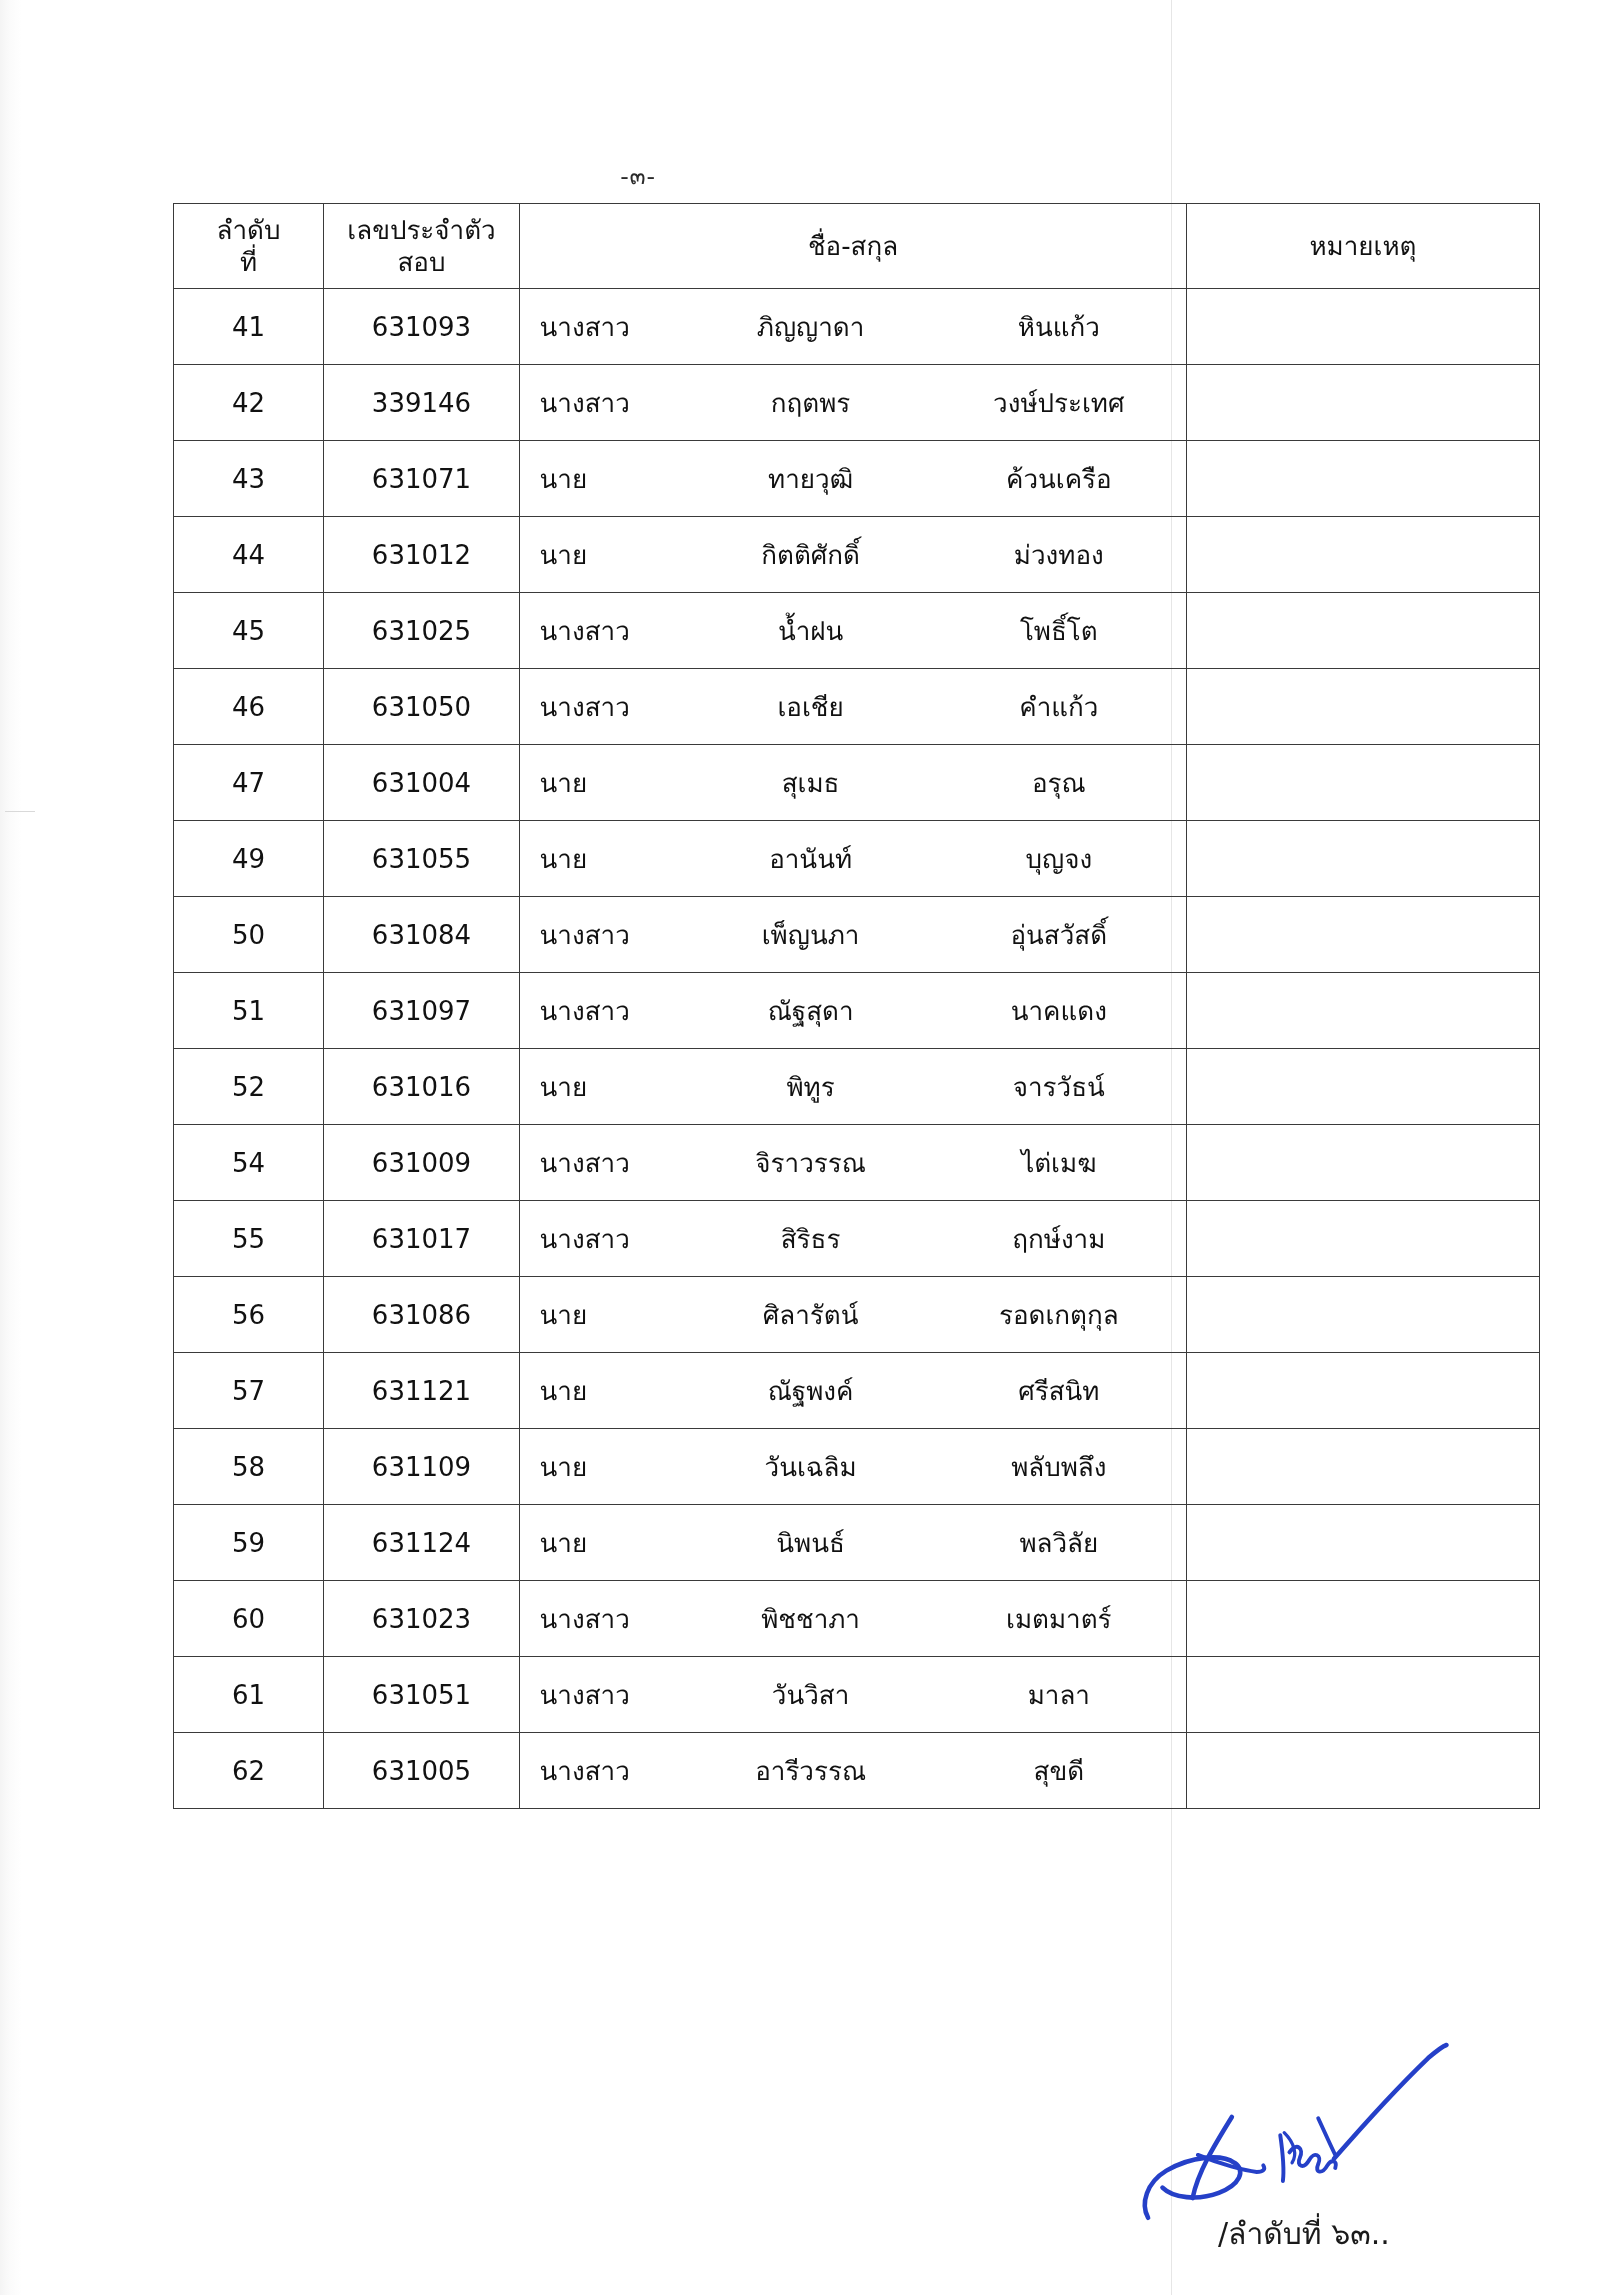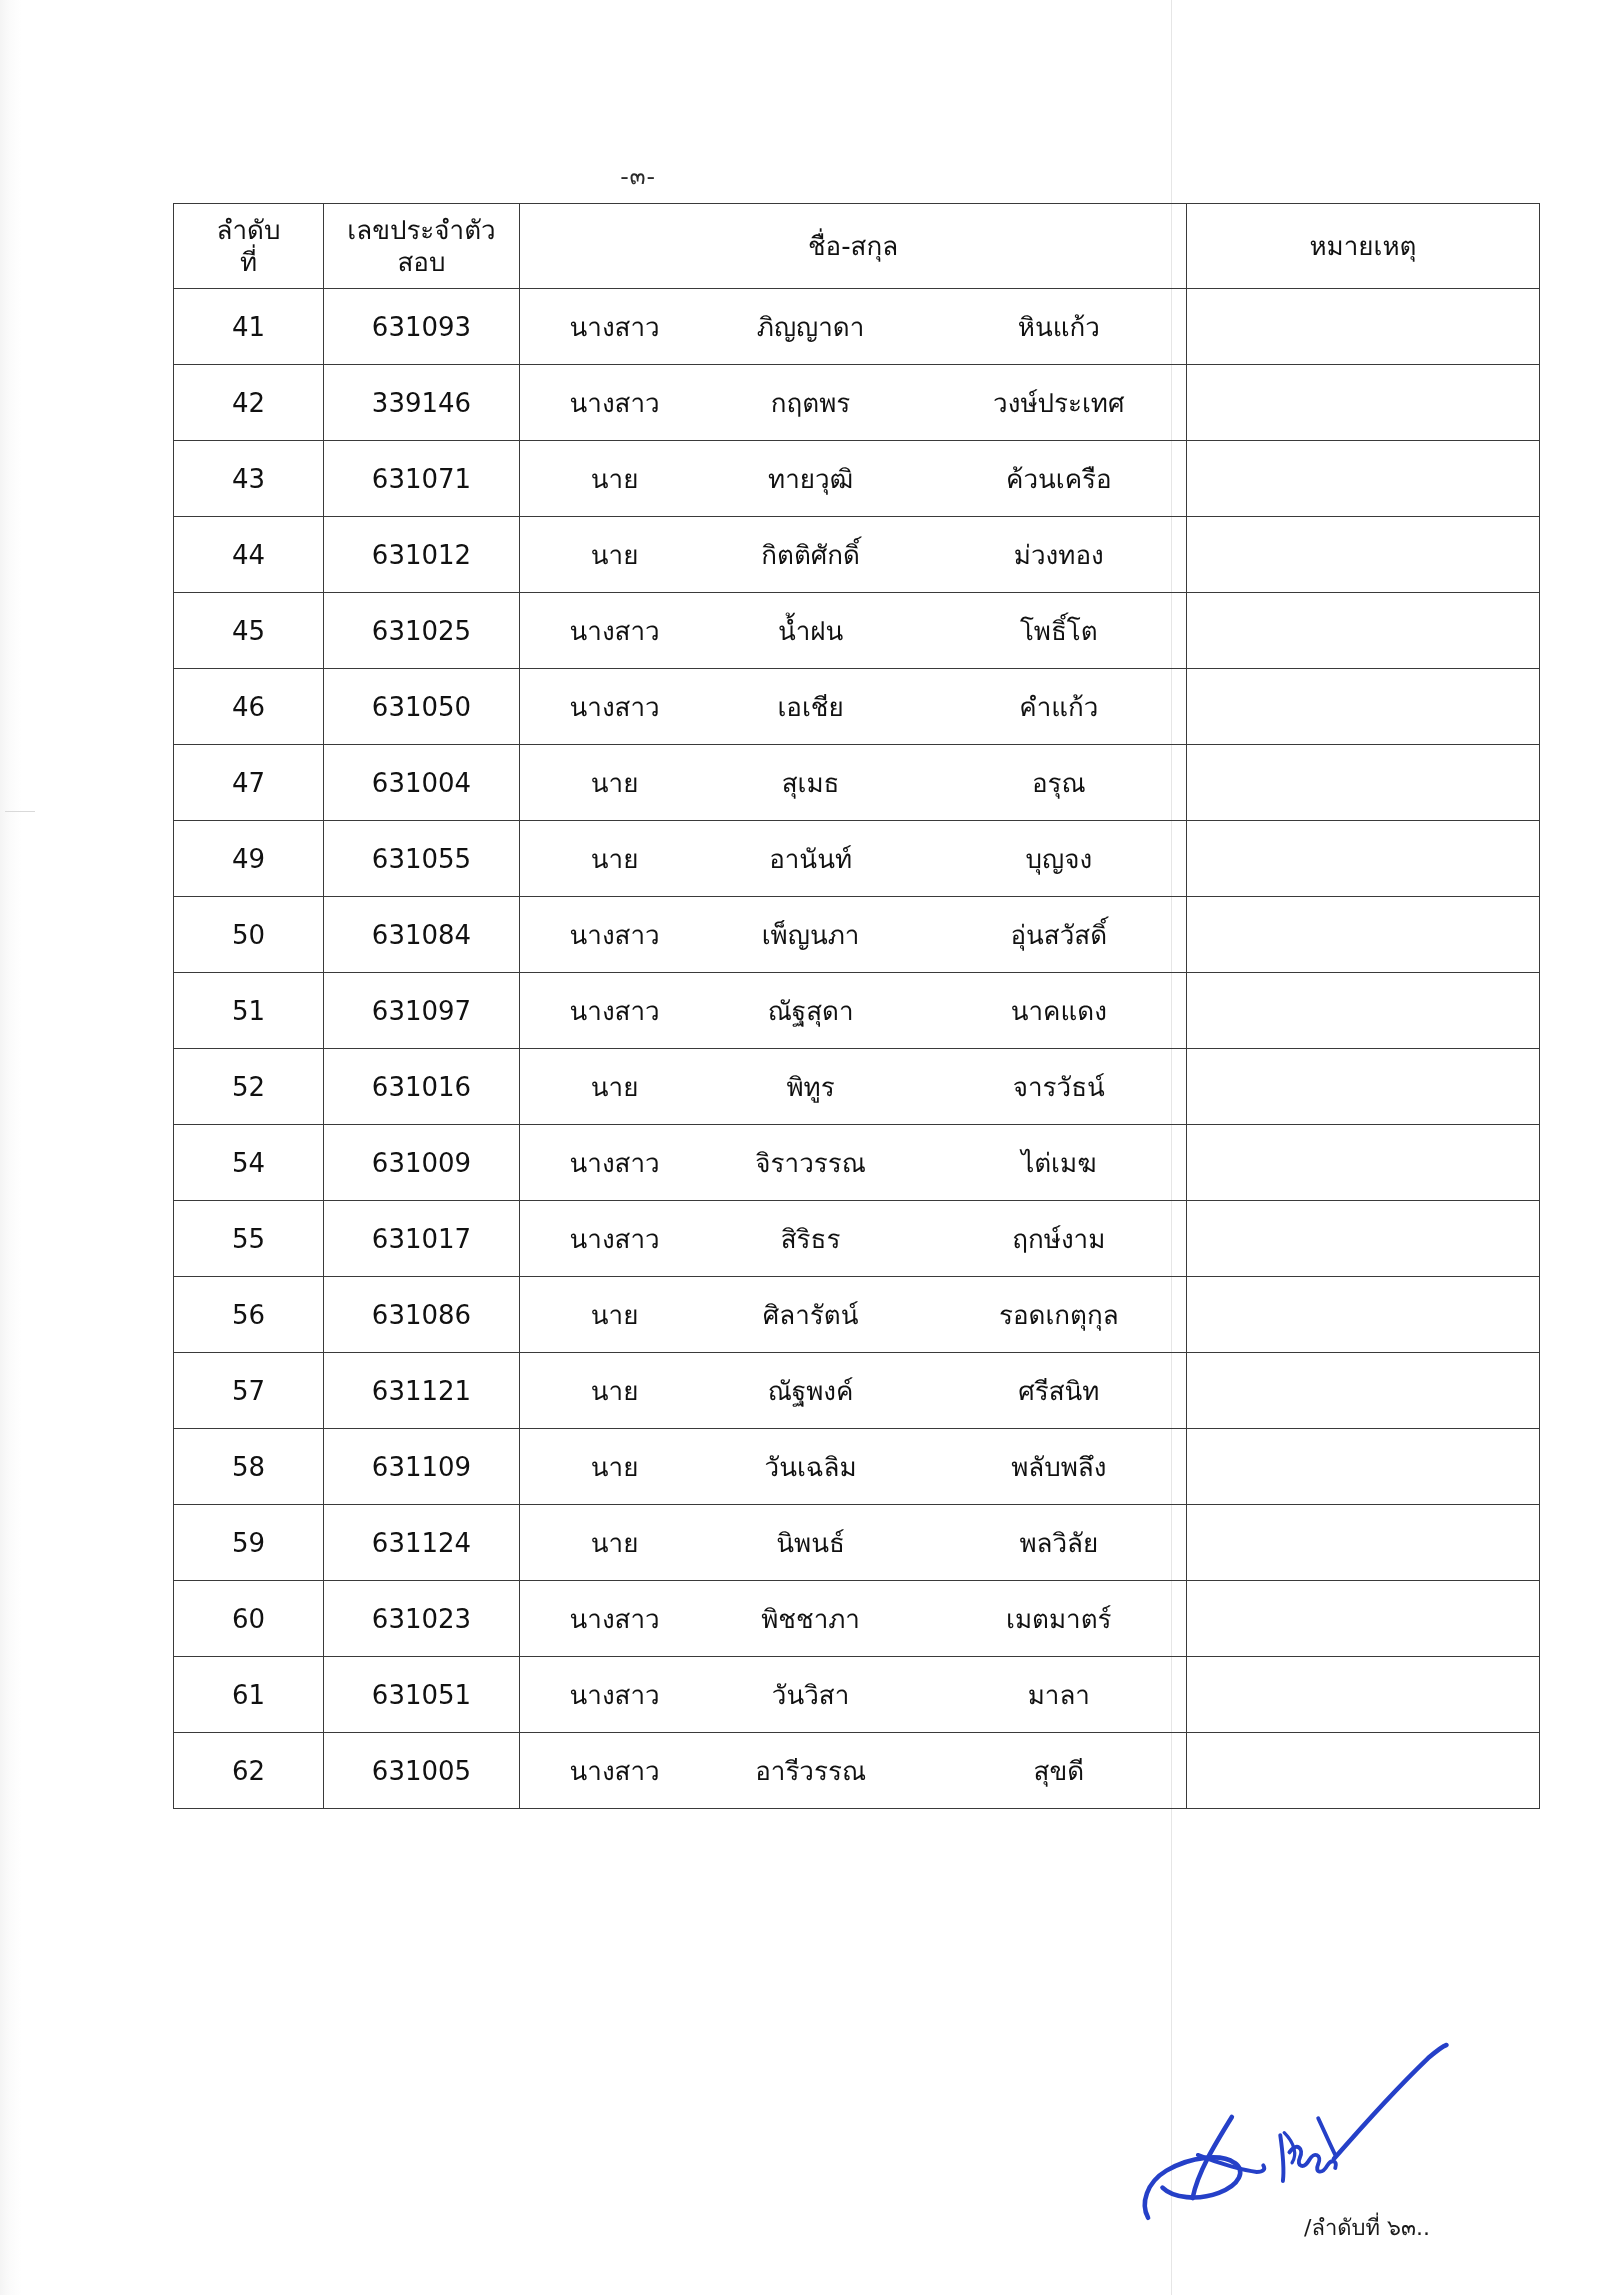--- a/index.html
+++ b/index.html
@@ -92,38 +92,38 @@
 
   
   .name-grid {
     display: grid;
     grid-template-columns: 150px 242px 1fr;
     align-items: center;
     height: 100%;
     padding-left: 19.6px;
     box-sizing: border-box;
   }
-  .name-grid .prefix { text-align: center; font-family: Liberation Serif, serif; }
+  .name-grid .prefix { text-align: left; font-family: Liberation Serif, serif; }
   .name-grid .given  { text-align: center; }
   .name-grid .family { text-align: center; }
 
   
   .signature {
     position: absolute;
     left: 1135px;
     top: 2007px;
     width: 373px;
     height: 216px;
     pointer-events: none;
   }
   .footer-note {
     position: absolute;
-    left: 1304px;
+    left: 1218px;
     top: 2210px;
-    font-size: 22px;
+    font-size: 30px;
     color: #1a1a1a;
     white-space: nowrap;
   }
 </style>
 </head>
 <body>
 
 <div class="scan-edge-left"></div>
 <div class="scan-tick"></div>
 <div class="scan-vline" style="left:1171px;"></div>

